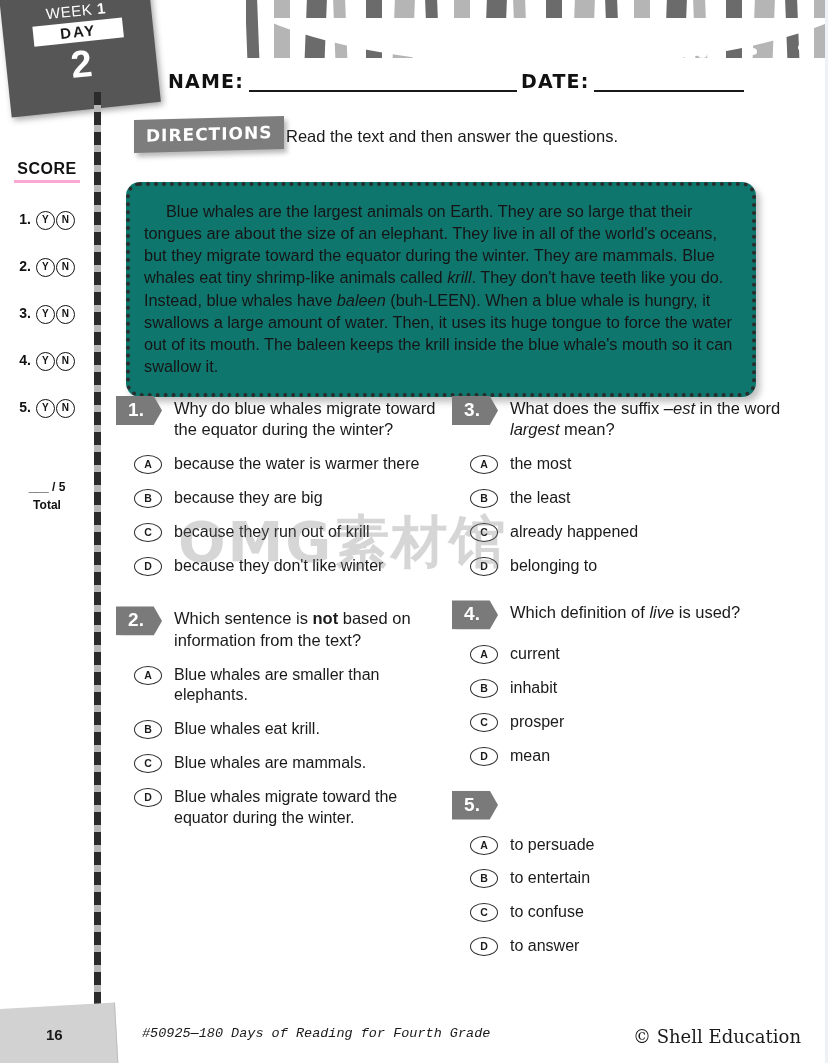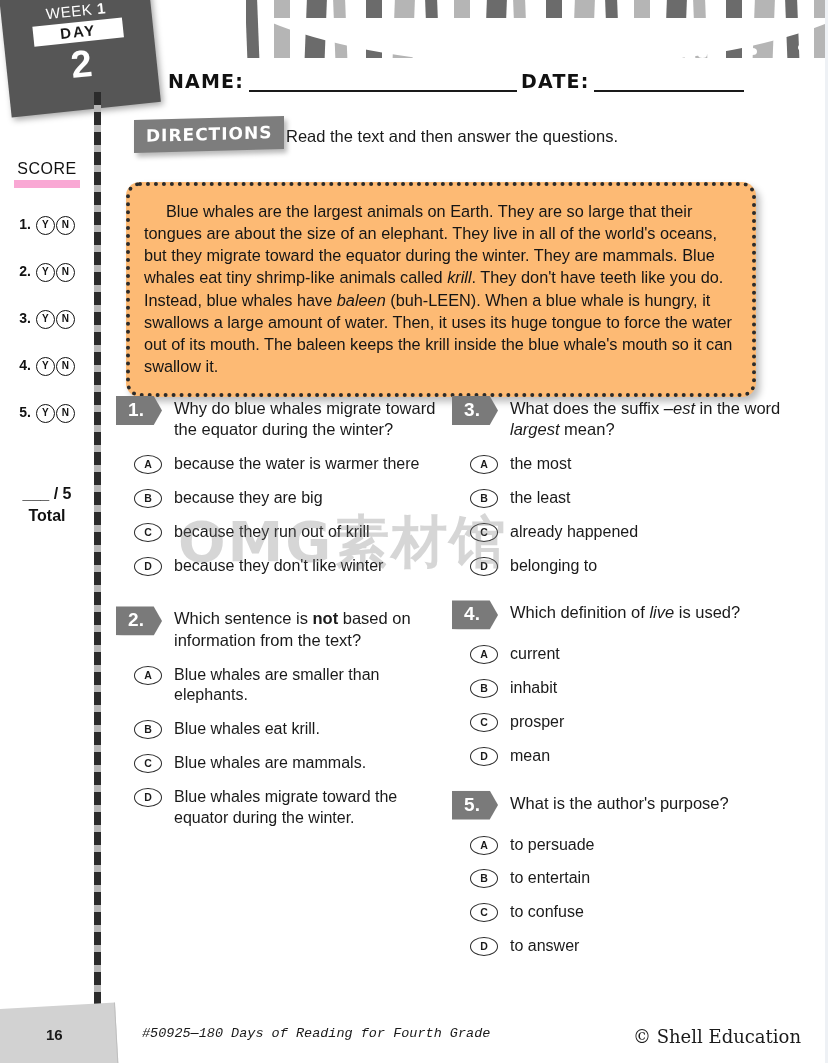--- a/index.html
+++ b/index.html
@@ -118,24 +118,24 @@
       #b8b8b8 13px, #b8b8b8 20px);
   }
   #score-col {
     position: absolute;
     left: 0;
     top: 160px;
     width: 94px;
     text-align: center;
   }
   #score-title {
-    font-weight: 400;
+    font-weight: 700;
     font-size: 16px;
     letter-spacing: .5px;
-    border-bottom: 8px solid #f9a8d4;
+    border-bottom: 3px solid #f9a8d4;
     display: inline-block;
     padding: 0 3px 2px 3px;
     color: #111;
   }
   .score-row {
     margin-top: 28px;
     font-size: 14px;
     font-weight: 700;
     color: #111;
     white-space: nowrap;
@@ -148,21 +148,21 @@
     border: 1.4px solid #111;
     border-radius: 50%;
     font-size: 10px;
     font-weight: 700;
     text-align: center;
     vertical-align: middle;
     margin-left: 1px;
   }
   #total-block {
     margin-top: 62px;
-    font-size: 16px;
+    font-size: 12px;
     font-weight: 700;
     color: #111;
   }
   #total-line { letter-spacing: 0px; }
   #total-word { margin-top: 4px; }
   
   #namedate {
     position: absolute;
     left: 168px;
     top: 70px;
@@ -213,21 +213,21 @@
     font-size: 16.5px;
     color: #1a1a1a;
   }
   
   #passage {
     position: absolute;
     left: 126px;
     top: 182px;
     width: 630px;
     box-sizing: border-box;
-    background: #fdba74;
+    background: #0f766e;
     border: 4px dotted #2b2b2b;
     border-radius: 14px;
     padding: 14px 18px 16px 14px;
     box-shadow: 4px 5px 7px rgba(0,0,0,.25);
   }
   #passage p {
     margin: 0;
     text-indent: 22px;
     font-size: 16.3px;
     line-height: 1.36;
@@ -474,21 +474,20 @@
         <div class="options">
           <div class="option"><span class="opt-circle">A</span><span>current</span></div>
           <div class="option"><span class="opt-circle">B</span><span>inhabit</span></div>
           <div class="option"><span class="opt-circle">C</span><span>prosper</span></div>
           <div class="option"><span class="opt-circle">D</span><span>mean</span></div>
         </div>
       </div>
       <div class="question" style="margin-bottom: 0px;">
         <div class="q-head">
           <div class="q-badge">5.</div>
-          <div class="q-text">What is the author's purpose?</div>
         </div>
         <div class="options">
           <div class="option"><span class="opt-circle">A</span><span>to persuade</span></div>
           <div class="option"><span class="opt-circle">B</span><span>to entertain</span></div>
           <div class="option"><span class="opt-circle">C</span><span>to confuse</span></div>
           <div class="option"><span class="opt-circle">D</span><span>to answer</span></div>
         </div>
       </div>
     </div>
 

